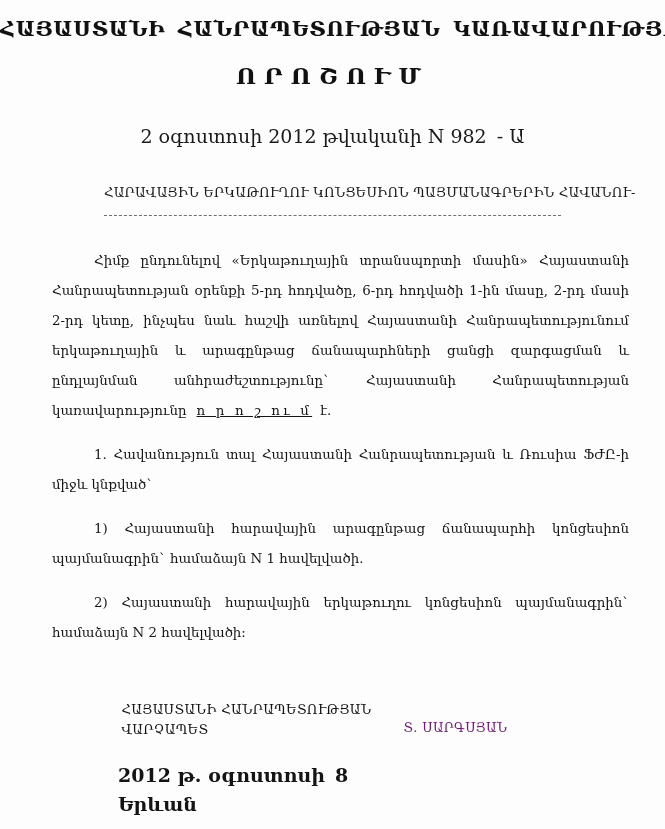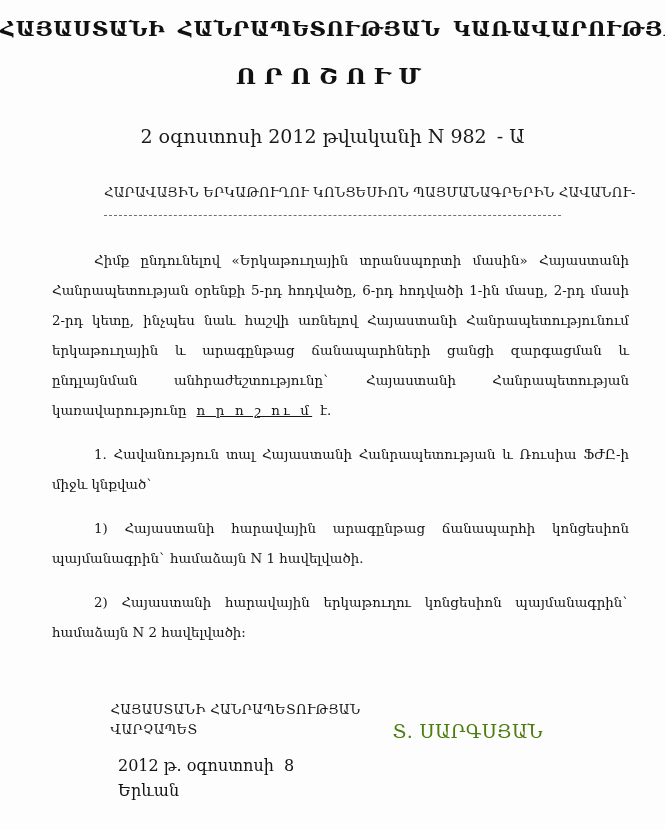--- a/index.html
+++ b/index.html
@@ -121,47 +121,48 @@
     position: absolute;
     left: 0;
     right: 0;
     top: 700px;
     padding-left: 86px;
     padding-right: 60px;
   }
   .sign-row {
     display: flex;
     align-items: flex-start;
-    justify-content: flex-end;
+    justify-content: center;
     gap: 32px;
   }
   .sign-title {
     font-size: 13.2px;
     line-height: 1.5;
     letter-spacing: 0.3px;
     color: #141414;
   }
   .sign-title .ln {
     display: block;
     white-space: nowrap;
   }
   .sign-name {
-    font-size: 19px;
+    font-size: 13px;
     letter-spacing: 0.3px;
-    color: #4d7c0f;
+    color: #701a75;
     white-space: nowrap;
     padding-top: 20px;
     padding-right: 62px;
   }
   .sign-date {
-    margin-top: 12px;
+    margin-top: 21px;
     padding-left: 32px;
-    font-size: 16px;
+    font-size: 19px;
     line-height: 1.55;
     color: #141414;
+    font-weight: bold;
   }
   .sign-date .ln {
     display: block;
     white-space: nowrap;
   }
   .sign-date .daynum {
     margin-left: 10px;
   }
 </style>
 </head>

